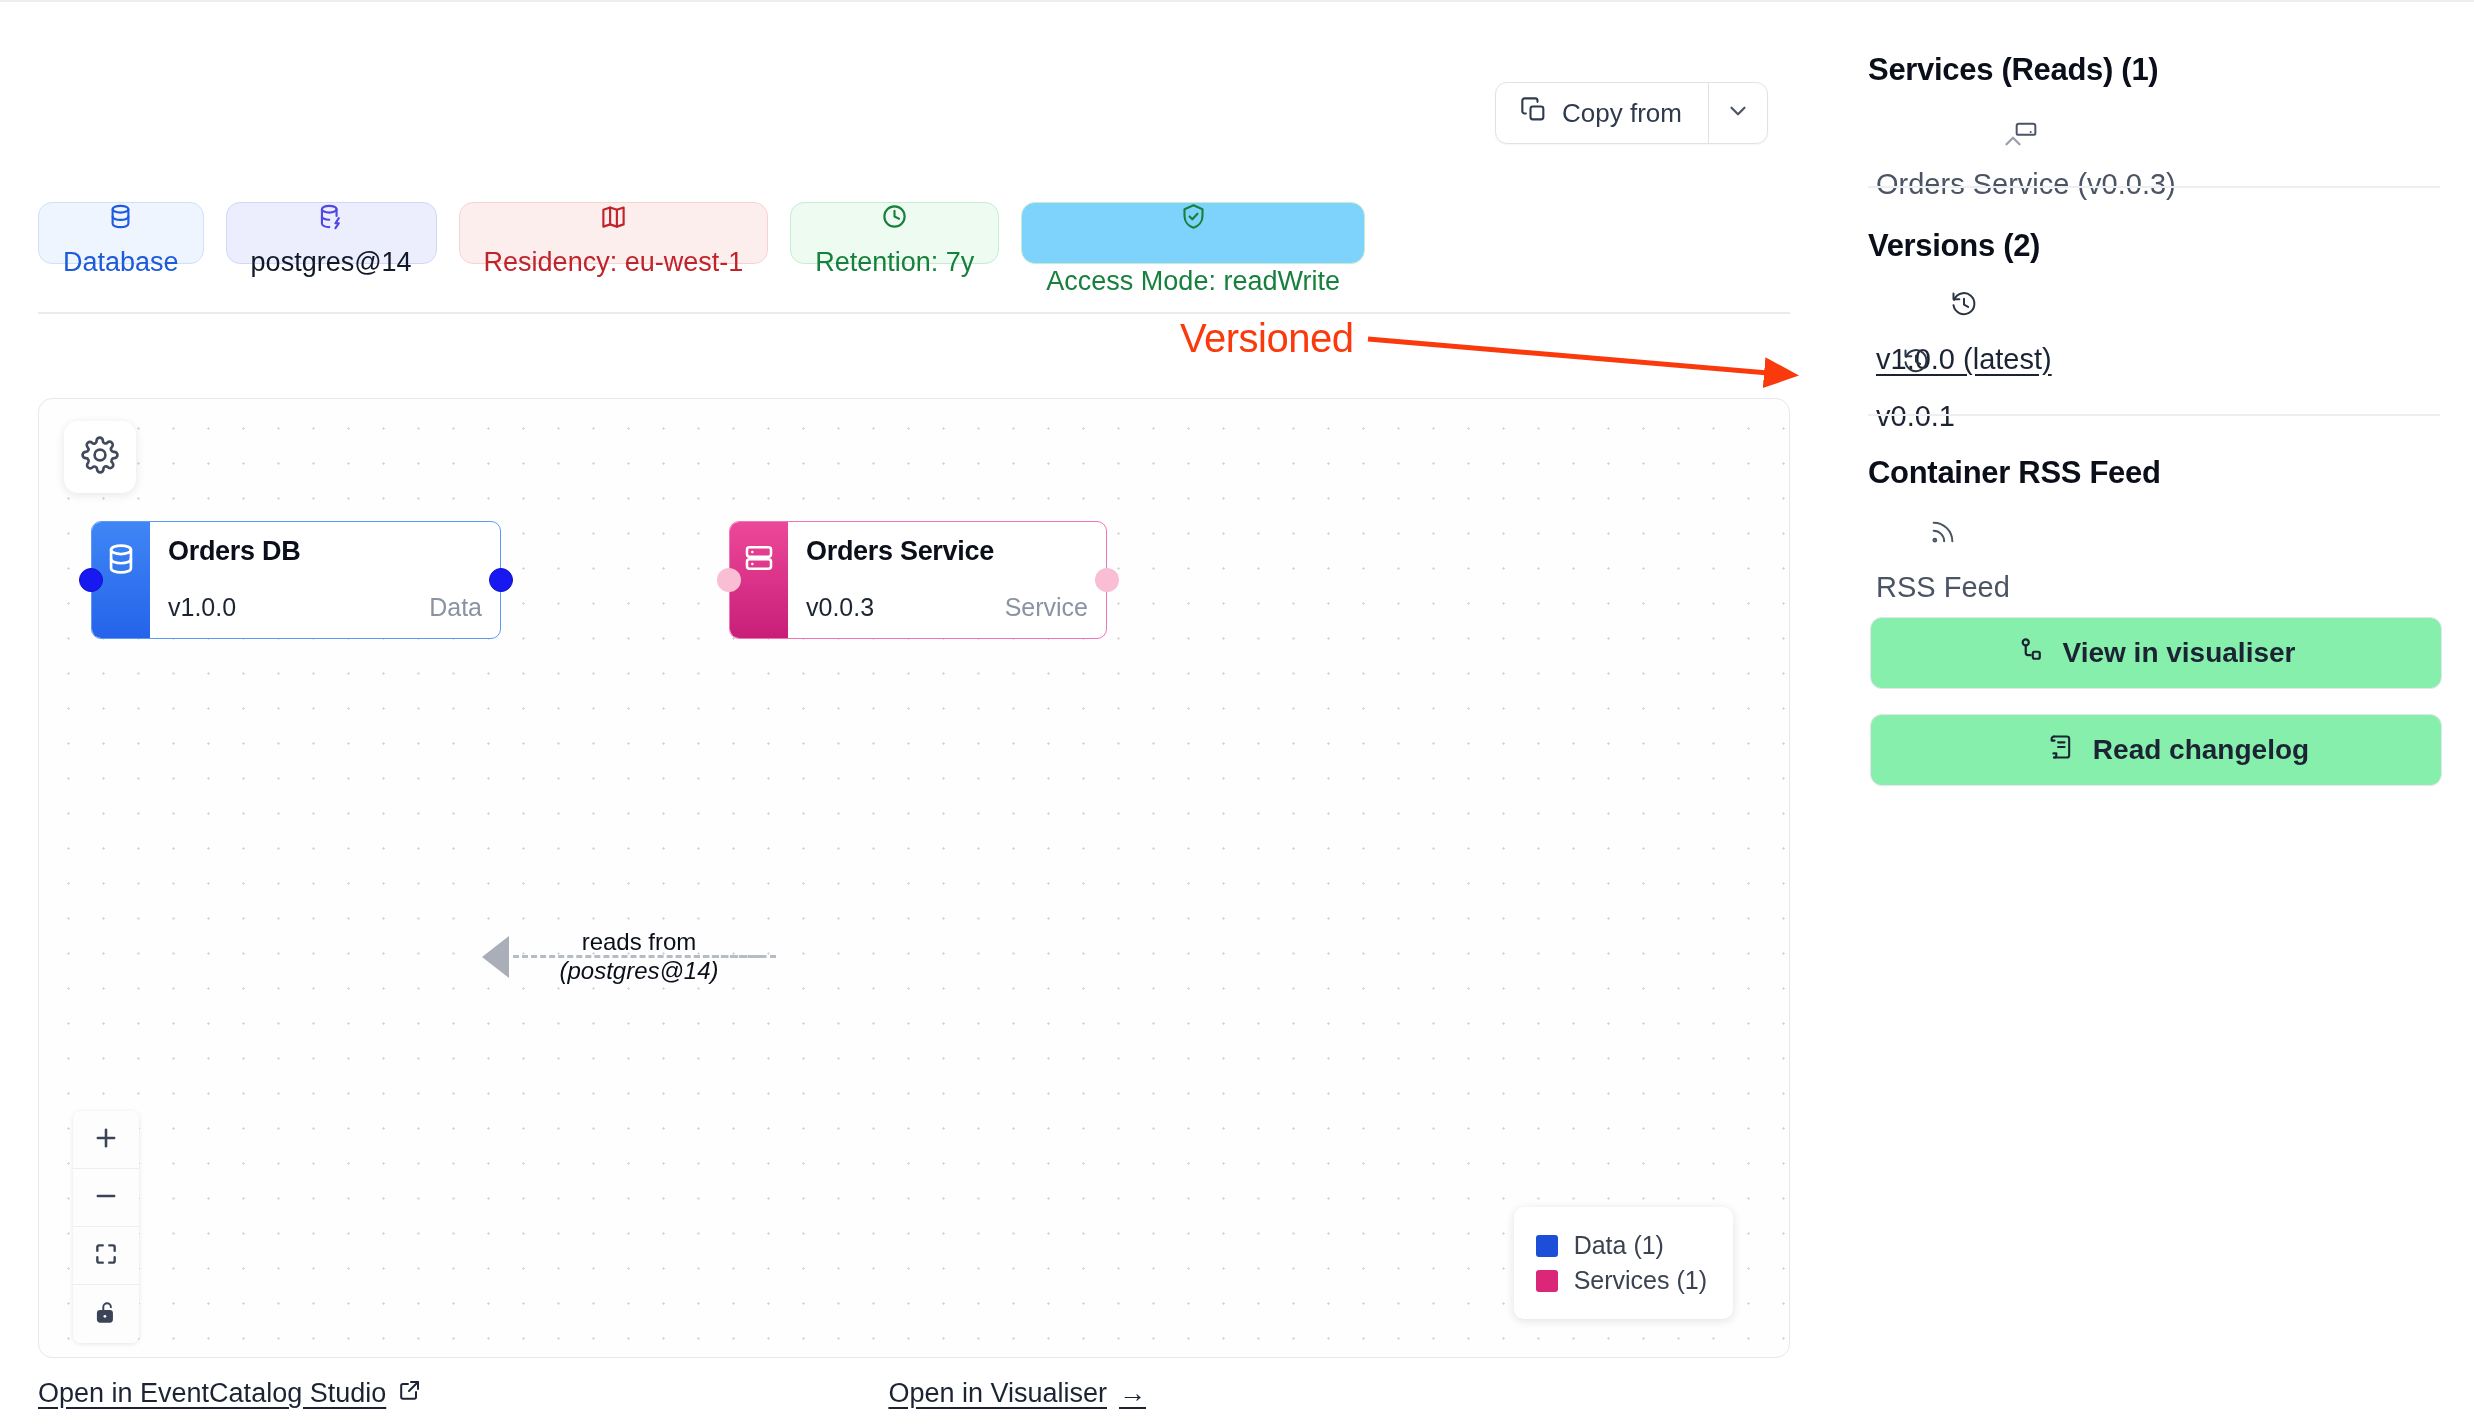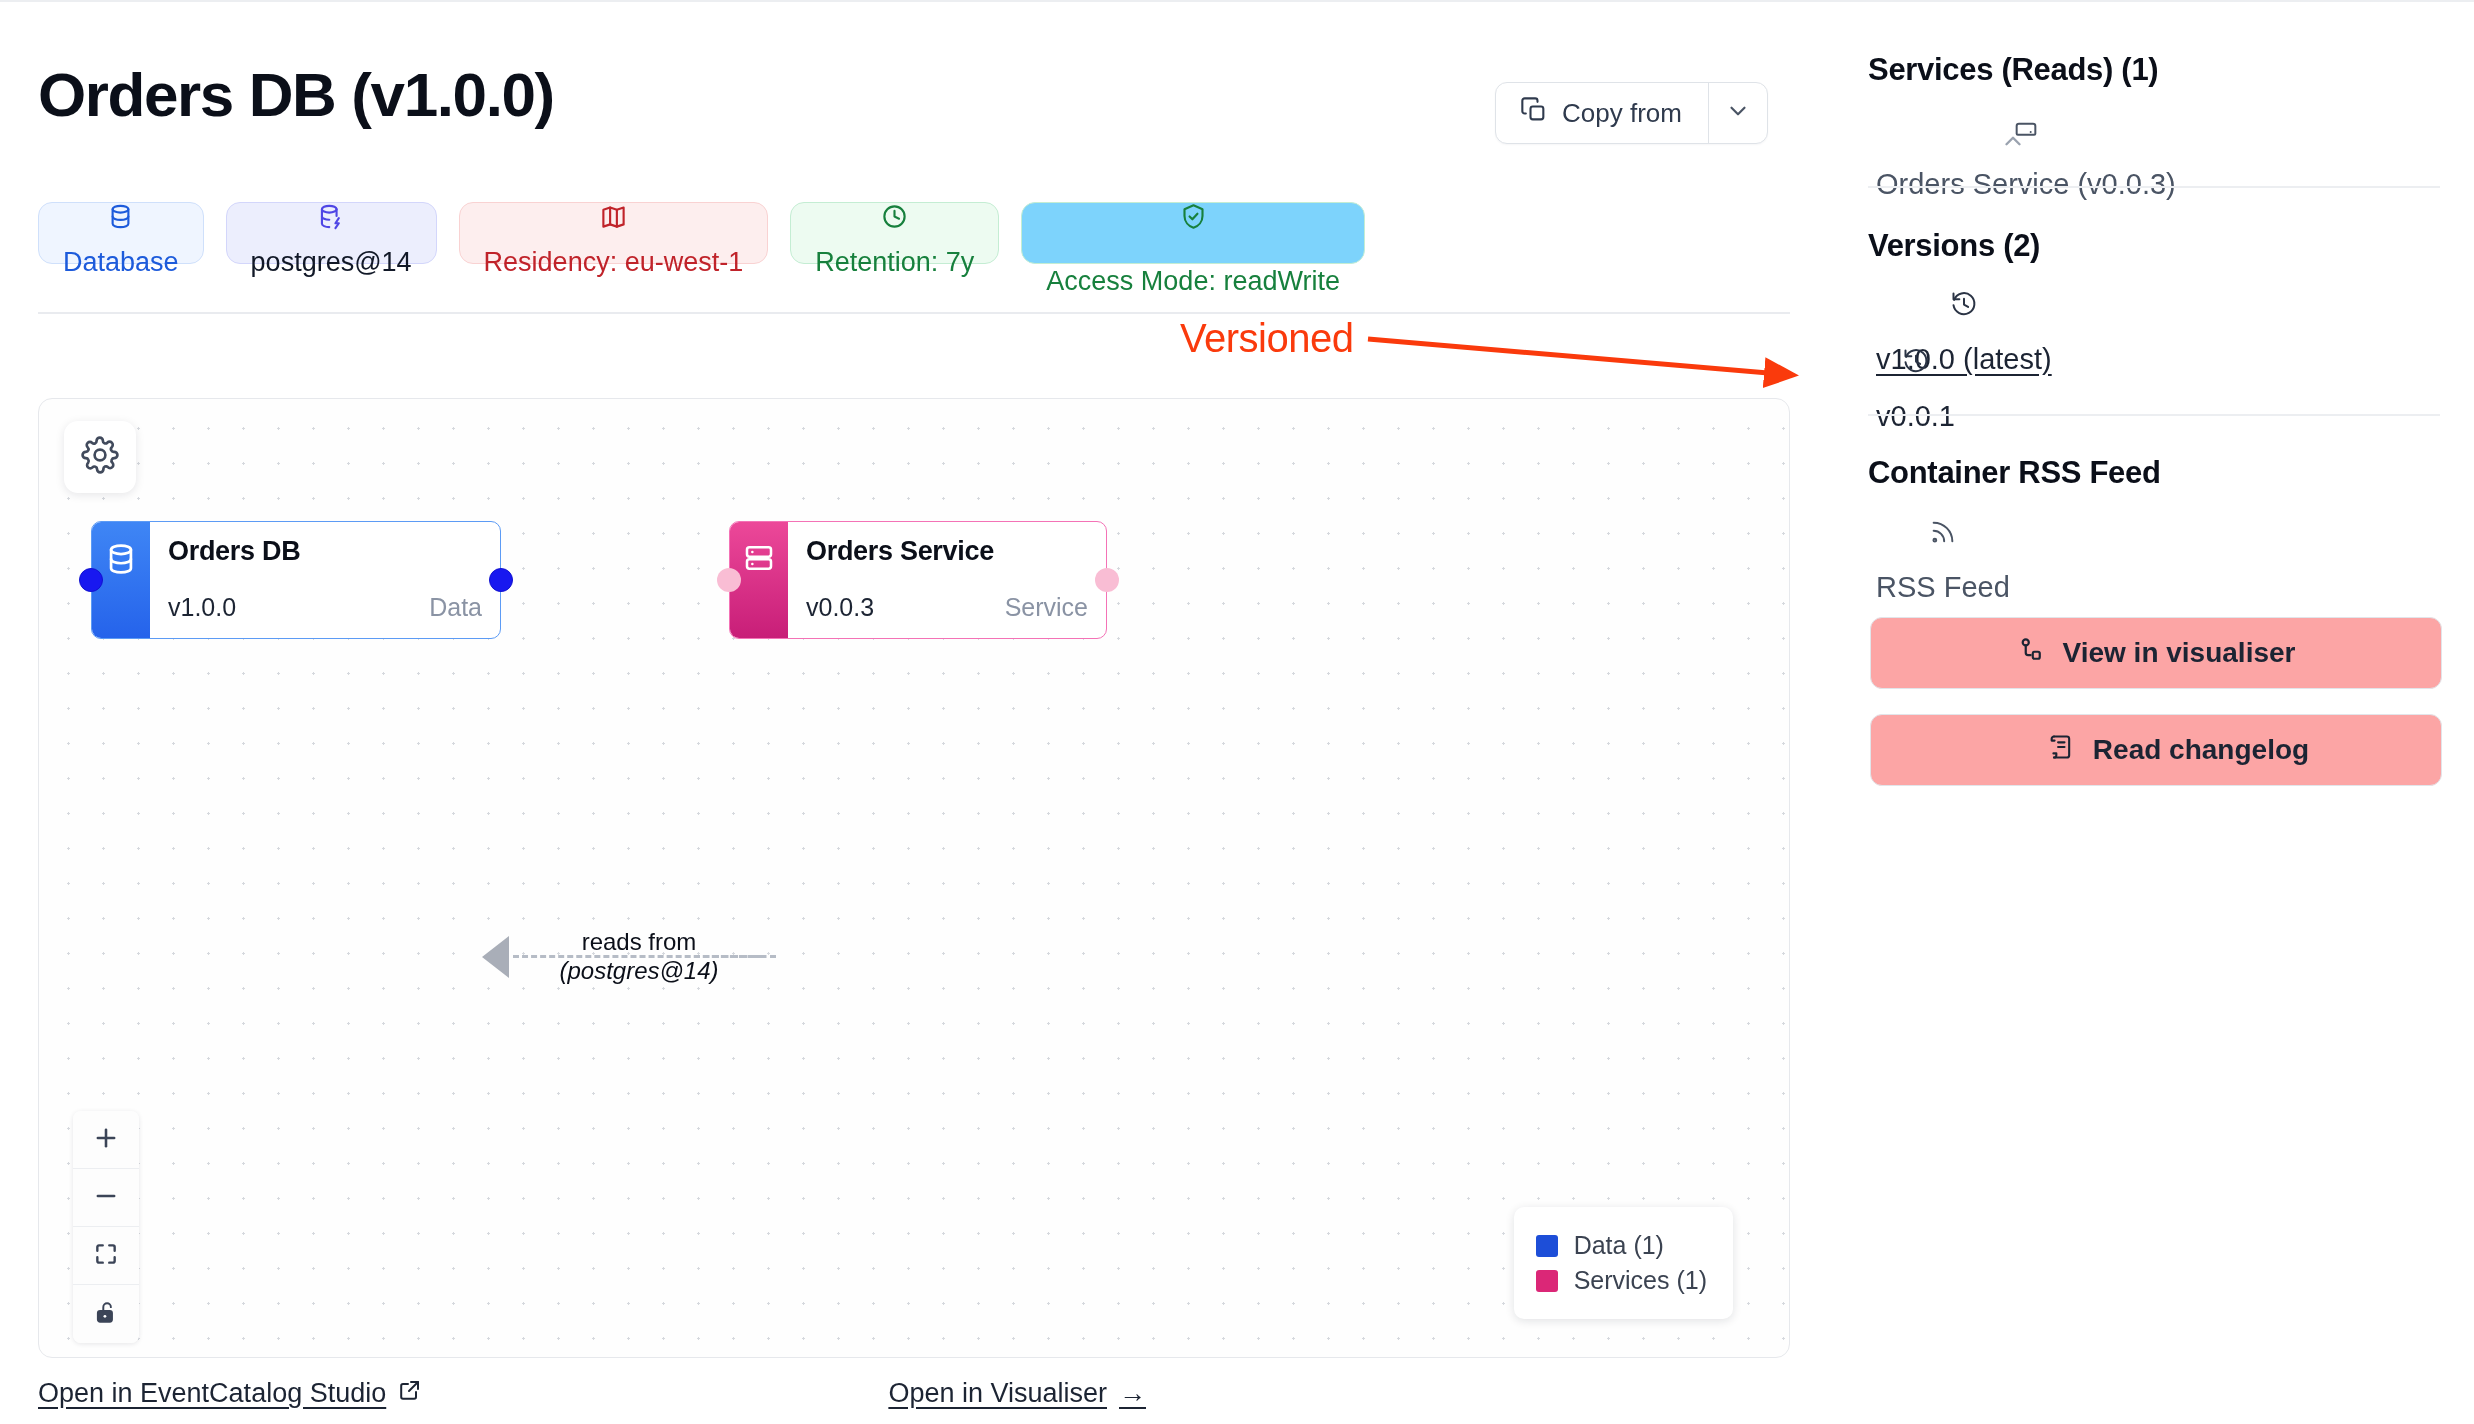--- a/index.html
+++ b/index.html
@@ -181,37 +181,36 @@
   #sb-div-1 { position:absolute; left:0; top:186px; }
   #sb-versions-head { position:absolute; left:0; top:228px; }
   #sb-version-0 { position:absolute; left:8px; top:290px; }
   #sb-version-1 { position:absolute; left:8px; top:347px; }
   #sb-div-2 { position:absolute; left:0; top:414px; }
   #sb-rss-head { position:absolute; left:0; top:455px; }
   #sb-rss-item { position:absolute; left:8px; top:518px; }
 
   .sb-btn {
     position:absolute; left:2px; width:572px; height:72px;
-    border:1.5px solid #e2e5ea; border-radius:12px; background:#fca5a5;
+    border:1.5px solid #e2e5ea; border-radius:12px; background:#86efac;
     display:flex; align-items:center; justify-content:center; gap:18px;
     font-size:28px; font-weight:700; color:#1c2433; cursor:pointer;
     font-family:inherit;
   }
   #sb-btn-visualiser { top:617px; }
   #sb-btn-changelog  { top:714px;padding-left:44px; }
 </style>
 </head>
 <body>
 
 <div class="page">
   <div class="top-rule"></div>
 
   <div class="main">
 
-    <h1 class="title">Orders DB (v1.0.0)</h1>
 
     <div class="copy-wrap">
       <button class="copy-btn">
         <span>
           <svg width="28" height="28" viewBox="0 0 24 24" fill="none" stroke="#2f3a4d" stroke-width="1.8" stroke-linecap="round" stroke-linejoin="round">
             <rect x="9" y="9" width="11" height="11" rx="2"></rect>
             <path d="M5 15H4a2 2 0 0 1-2-2V4a2 2 0 0 1 2-2h9a2 2 0 0 1 2 2v1"></path>
           </svg>
         </span>
         <span>Copy from</span>

